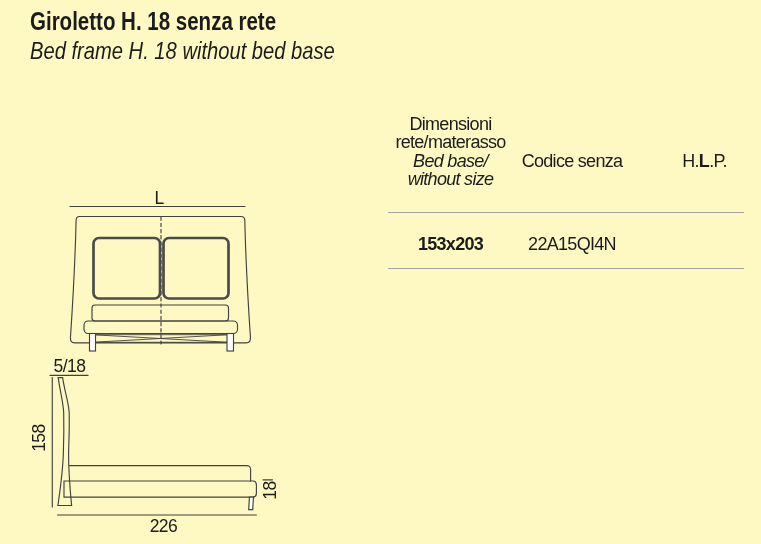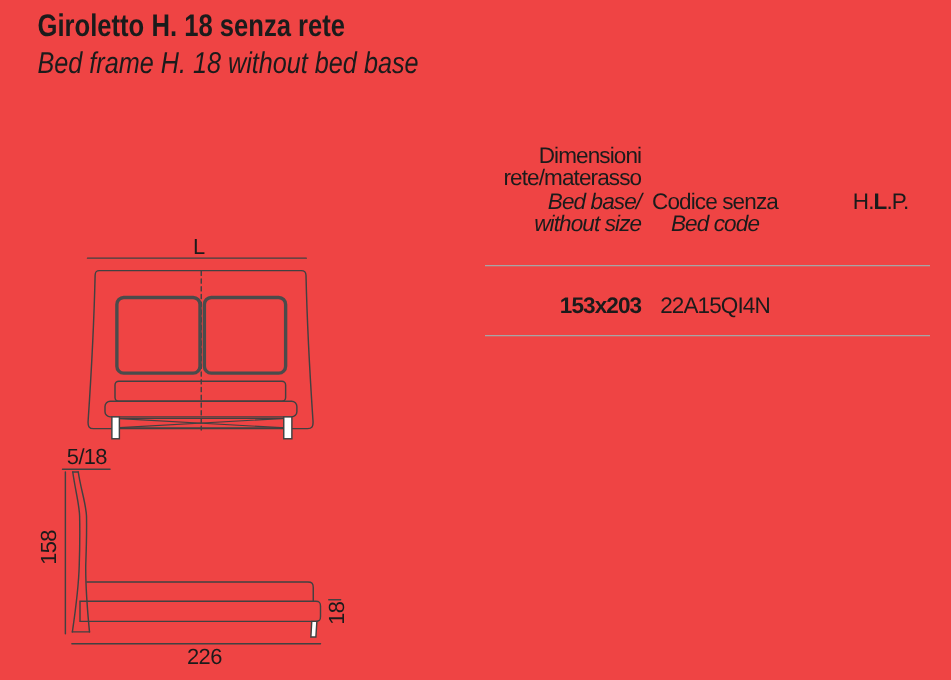--- a/index.html
+++ b/index.html
@@ -1,17 +1,17 @@
 <!DOCTYPE html>
 <html><head>
 <meta charset="utf-8">
 <style>
   html,body { margin:0; padding:0; background:#ffffff; }
   .page {
-    position:relative; width:761px; height:544px; background:#ef4444;
+    position:relative; width:761px; height:544px; background:#fef9c3;
     font-family:"Liberation Sans","DejaVu Sans",sans-serif; color:#1b1b1b; overflow:hidden;
   }
   .title {
     position:absolute; left:30px; top:8px; font-size:25px; font-weight:bold;
     line-height:26px; white-space:nowrap; transform:scaleX(0.82); transform-origin:left top;
   }
   .subtitle {
     position:absolute; left:30px; top:38px; font-size:24px; font-style:italic; font-weight:400;
     line-height:26px; white-space:nowrap; transform:scaleX(0.84); transform-origin:left top;
   }
@@ -23,21 +23,21 @@
   .wfill{ fill:#ffffff; }
   svg text {
     font-family:"Liberation Sans","DejaVu Sans",sans-serif;
     font-size:17.5px; fill:#1b1b1b; letter-spacing:-0.5px;
   }
   .spec-table {
     position:absolute; left:388px; top:115px; width:356px;
     font-size:18px; letter-spacing:-0.7px; line-height:18.4px;
   }
   .t-head { display:flex; }
-  .col1 { width:125px; text-align:right; }
+  .col1 { width:125px; text-align:center; }
   .col2 { width:118px; text-align:center; }
   .col3 { flex:1; text-align:center;margin-left:34px; }
   .pad2 { padding-top:36.8px; }
   .it { font-style:italic; }
   .b  { font-weight:bold; }
   .rule { border:none; border-top:1px solid #a6a6a6; margin:23px 0 0 0; height:0; }
   .t-row { display:flex; padding:22px 0 15px 0; }
 </style>
 </head>
 <body>
@@ -106,21 +106,20 @@
   <div class="spec-table">
     <div class="t-head">
       <div class="col1">
         <div>Dimensioni</div>
         <div>rete/materasso</div>
         <div class="it">Bed base/</div>
         <div class="it">without size</div>
       </div>
       <div class="col2 pad2">
         <div>Codice senza</div>
-        <div class="it">Bed code</div>
       </div>
       <div class="col3 pad2">
         <span>H.</span><span class="b">L</span><span>.P.</span>
       </div>
     </div>
 
     <div class="rule"></div>
 
     <div class="t-row">
       <div class="col1 b">153x203</div>

